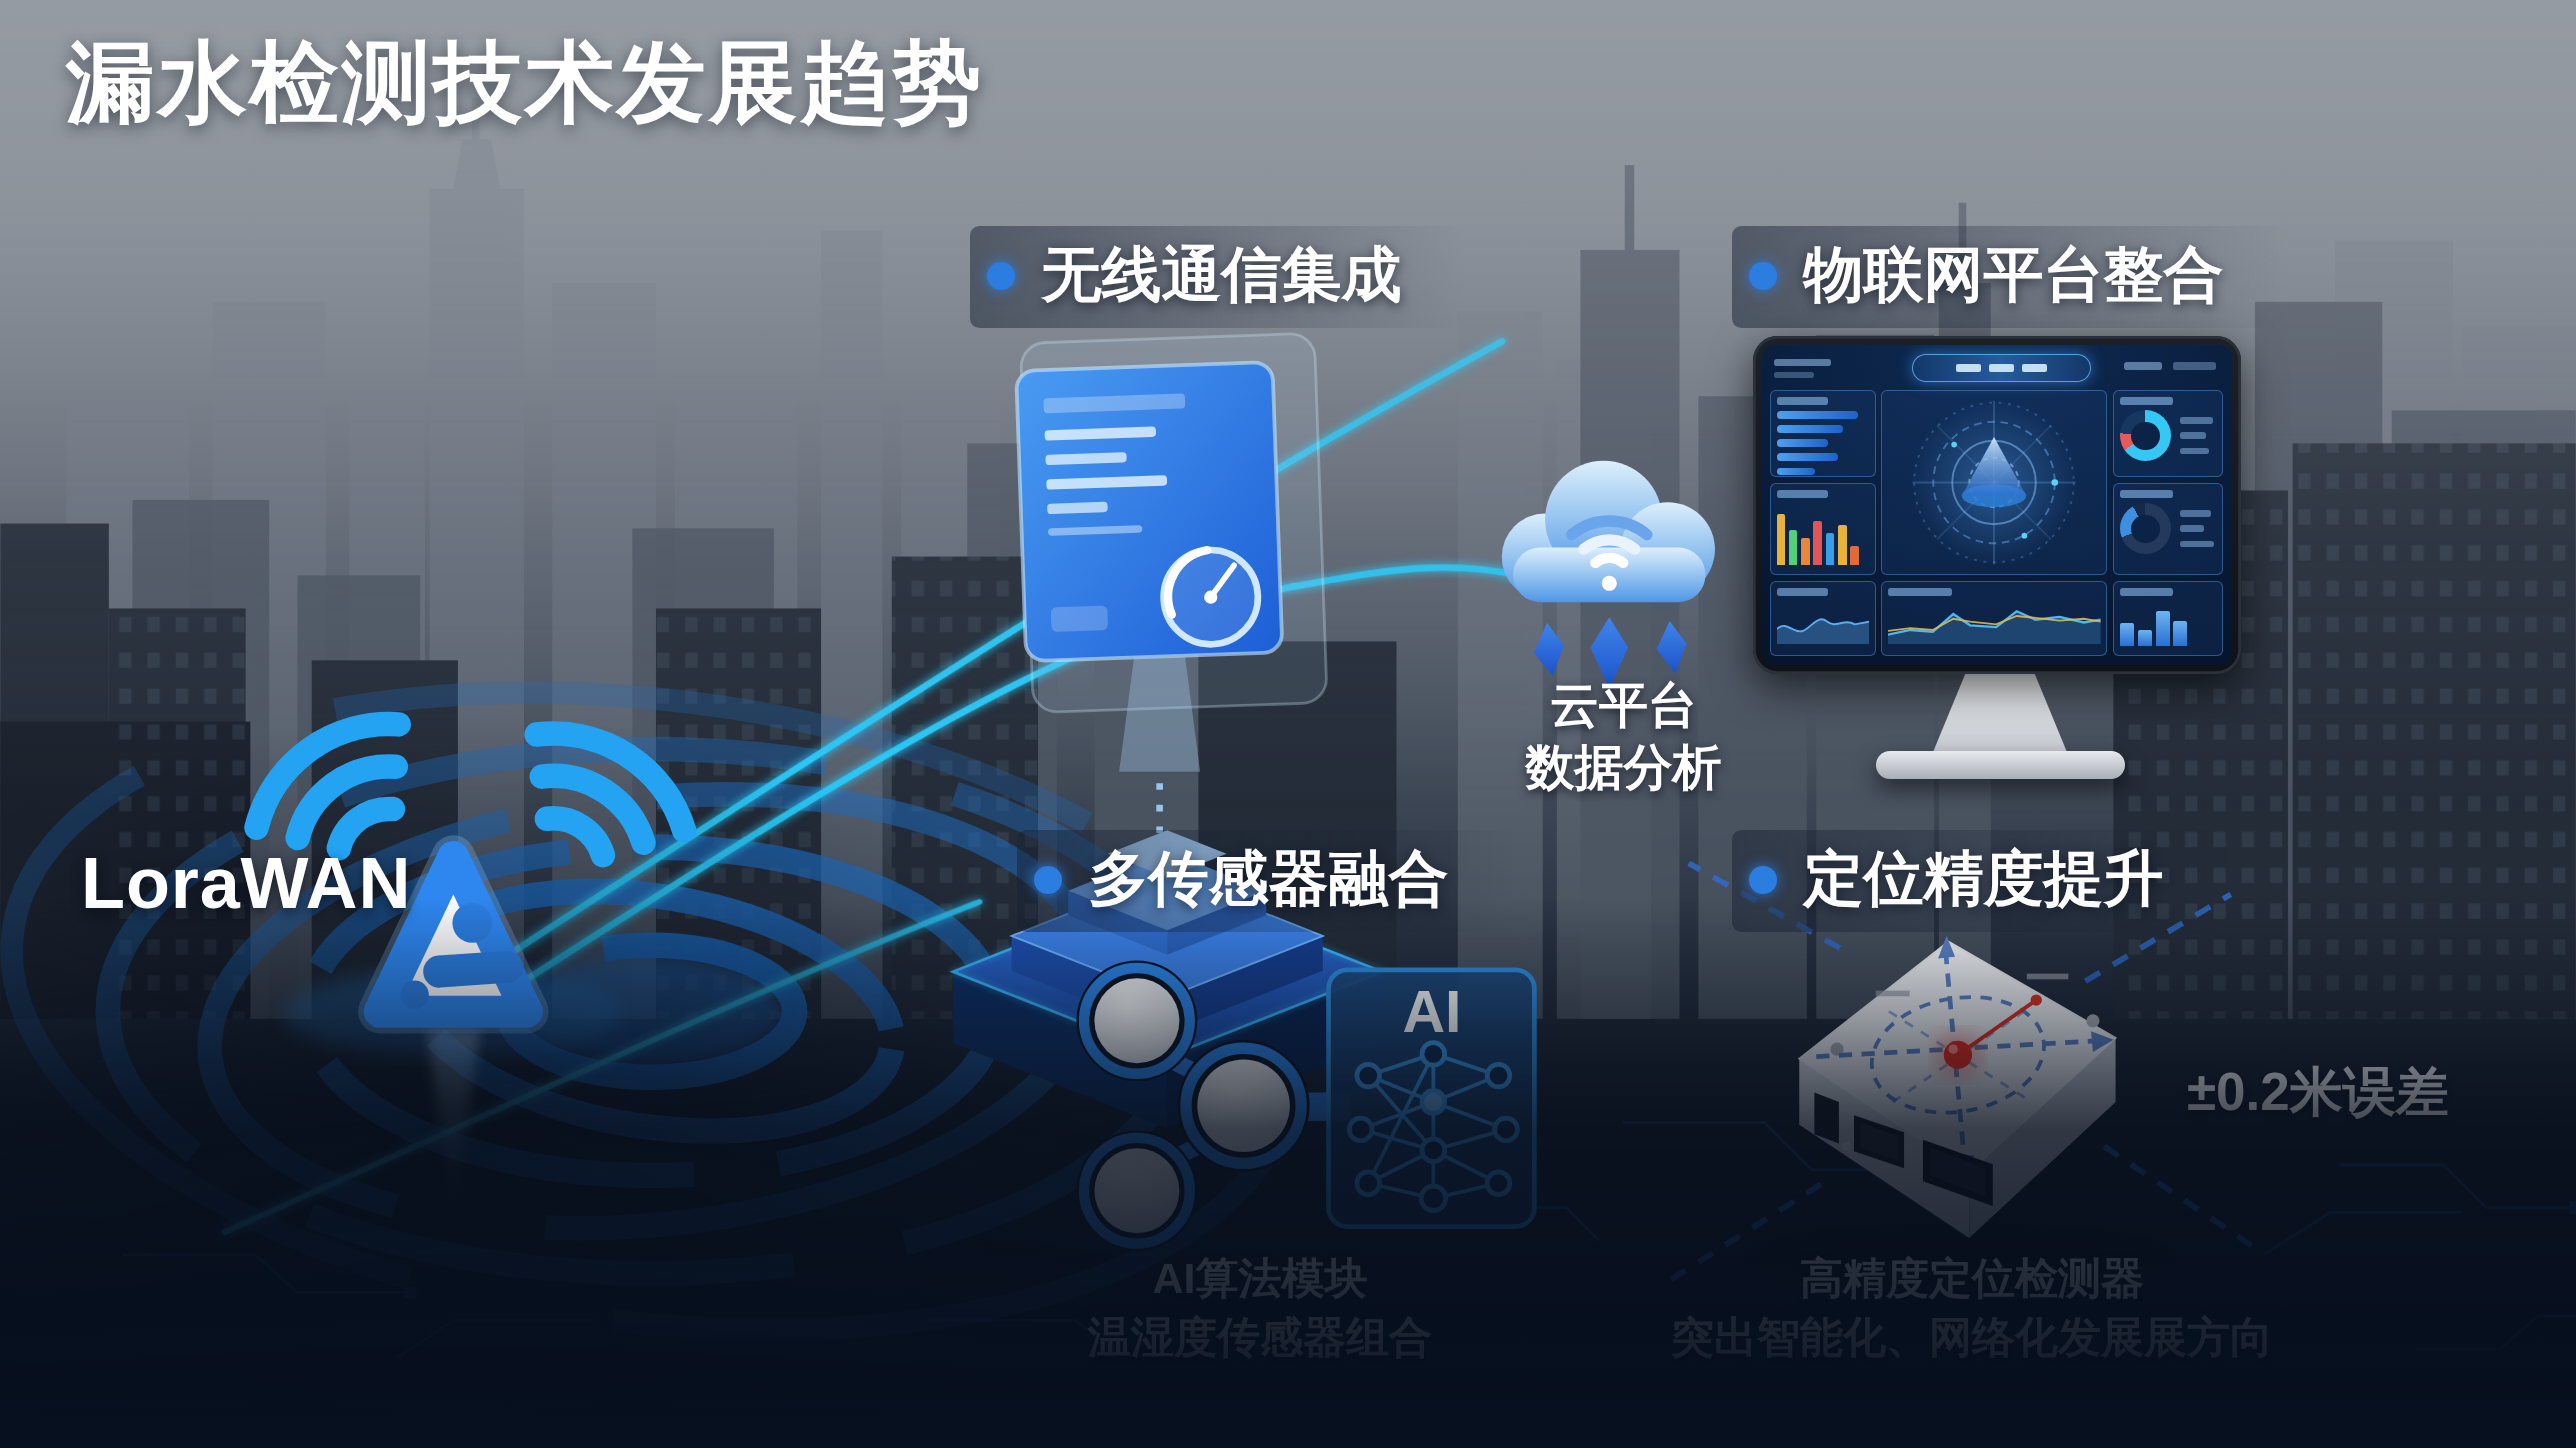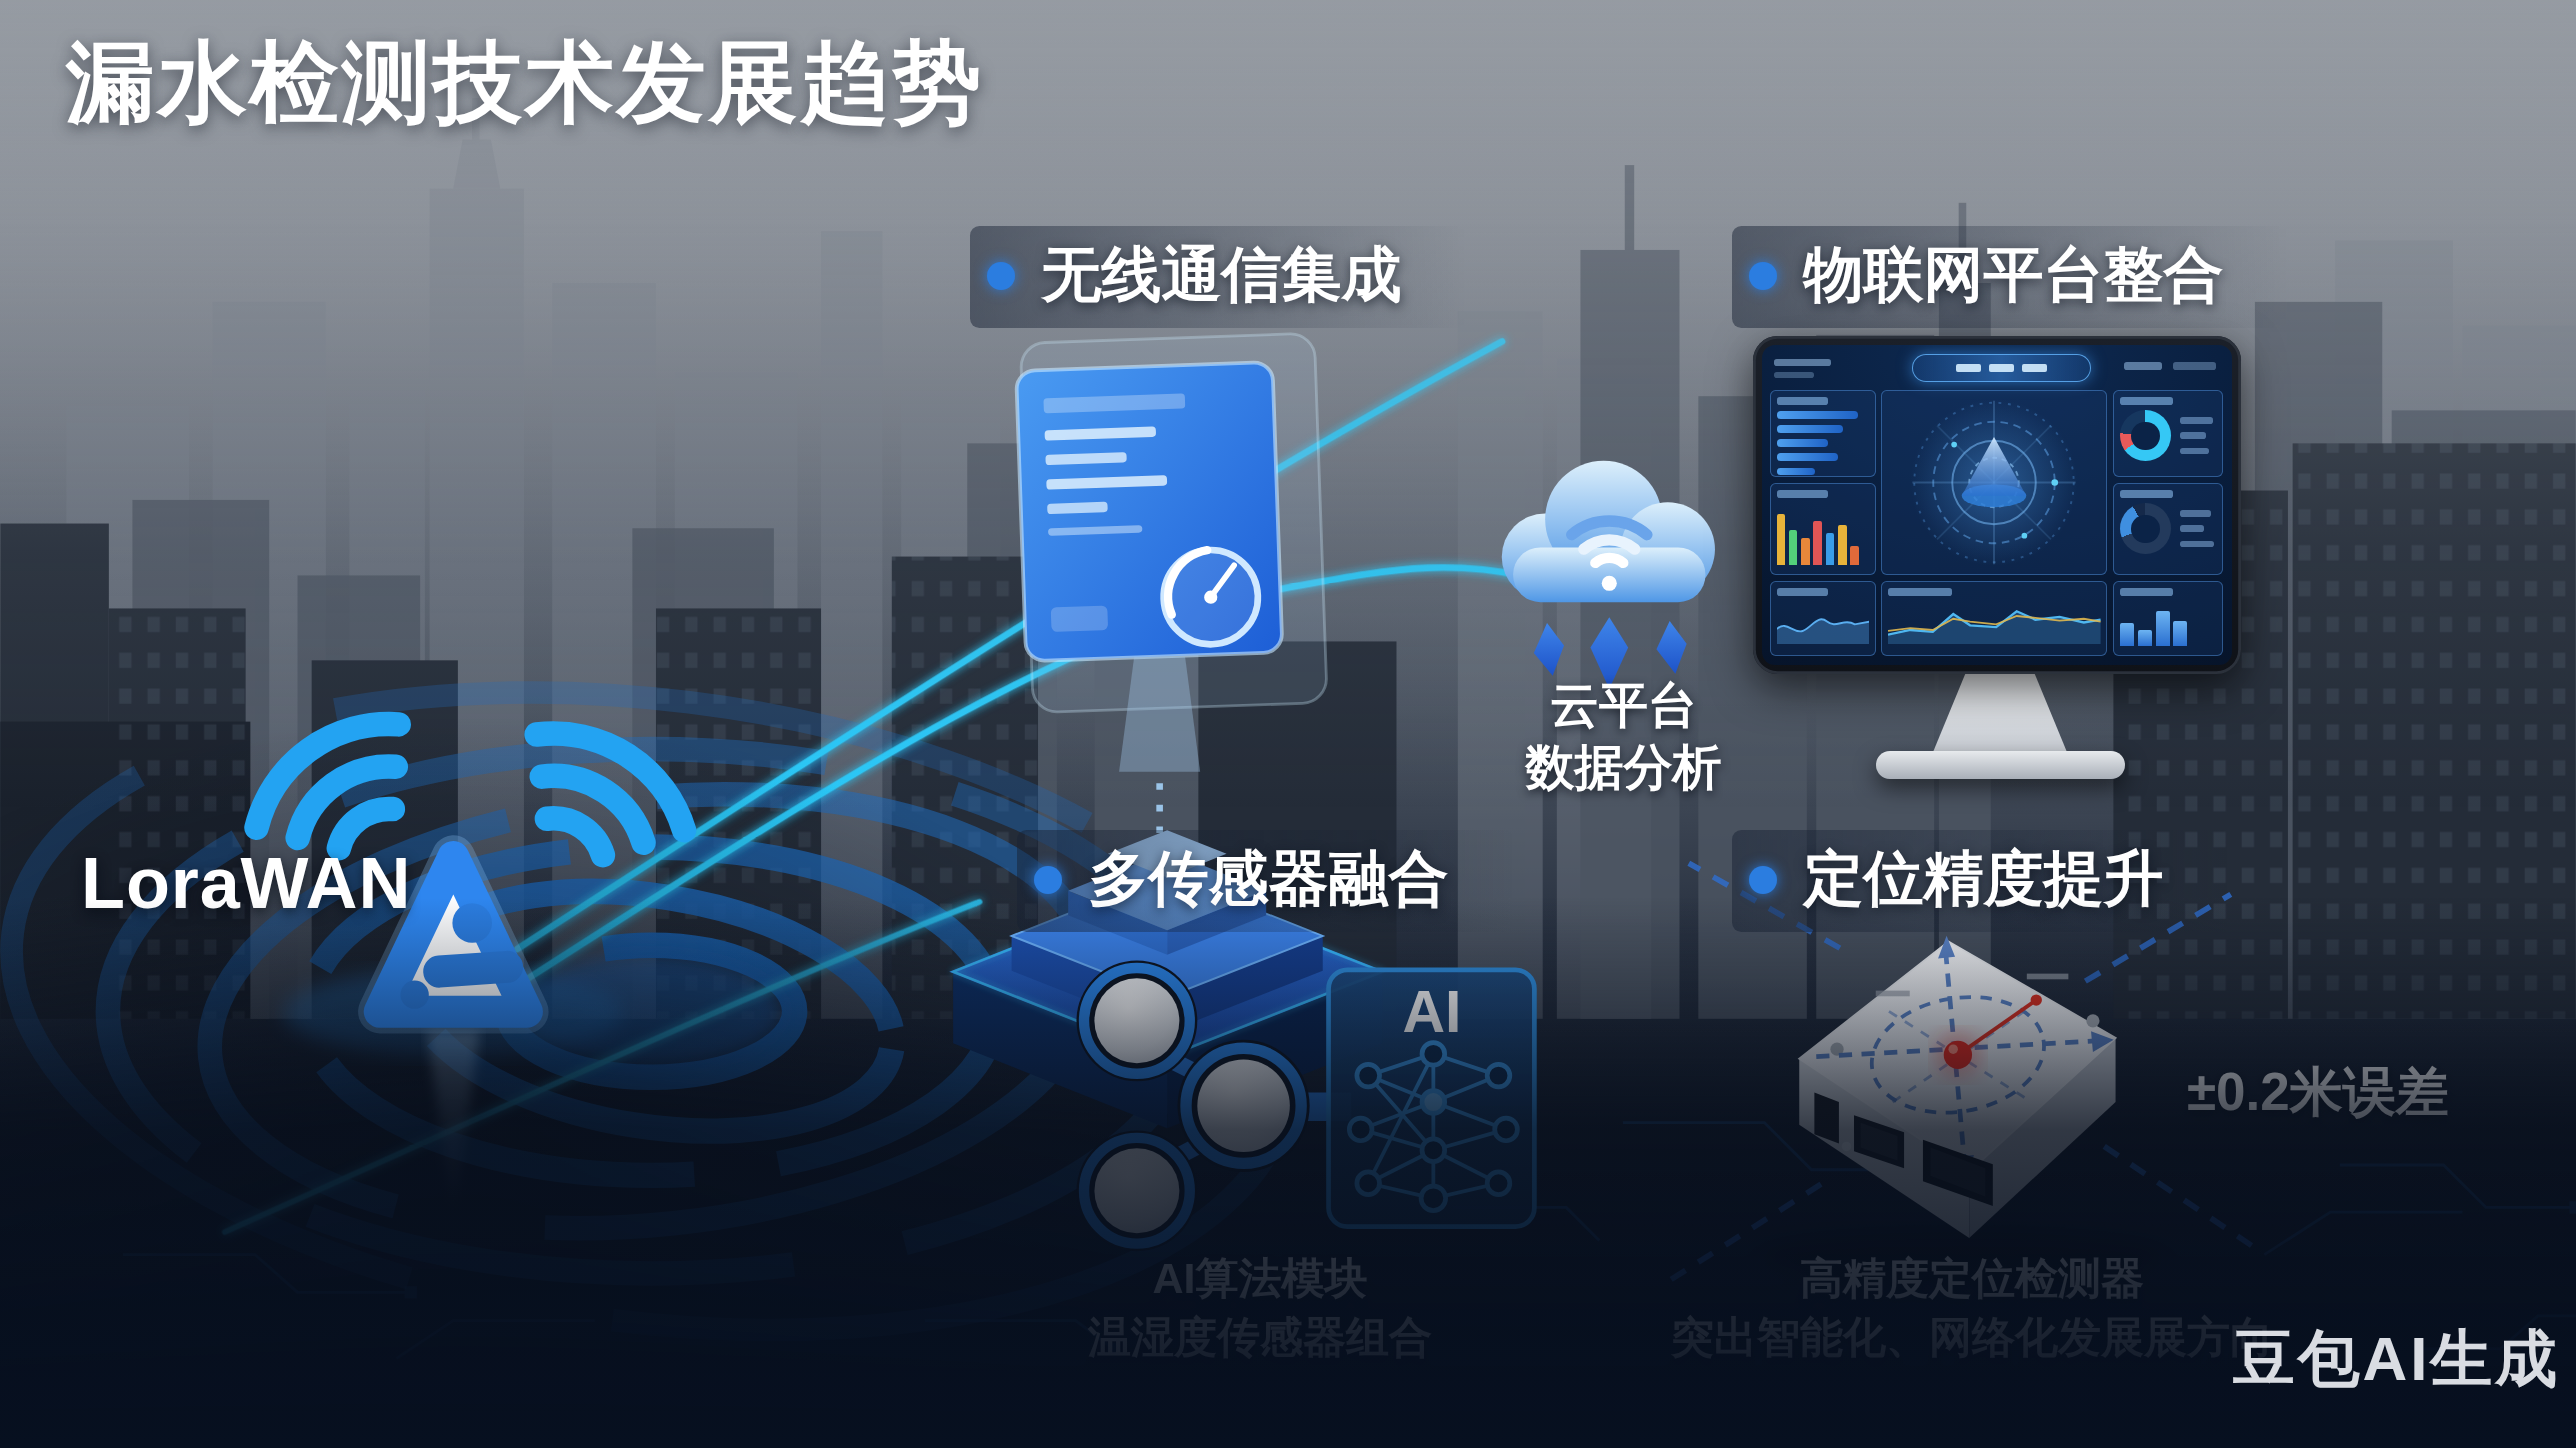--- a/index.html
+++ b/index.html
@@ -563,15 +563,14 @@
   <div class="caption" id="cap-left">
     <div>AI算法模块</div>
     <div>温湿度传感器组合</div>
   </div>
   <div class="caption" id="cap-right">
     <div>高精度定位检测器</div>
     <div>突出智能化、网络化发展展方向</div>
   </div>
 
   <div class="abs floor"></div>
-  <div class="abs watermark">豆包AI生成</div>
 </div>
 
 
 </body></html>

